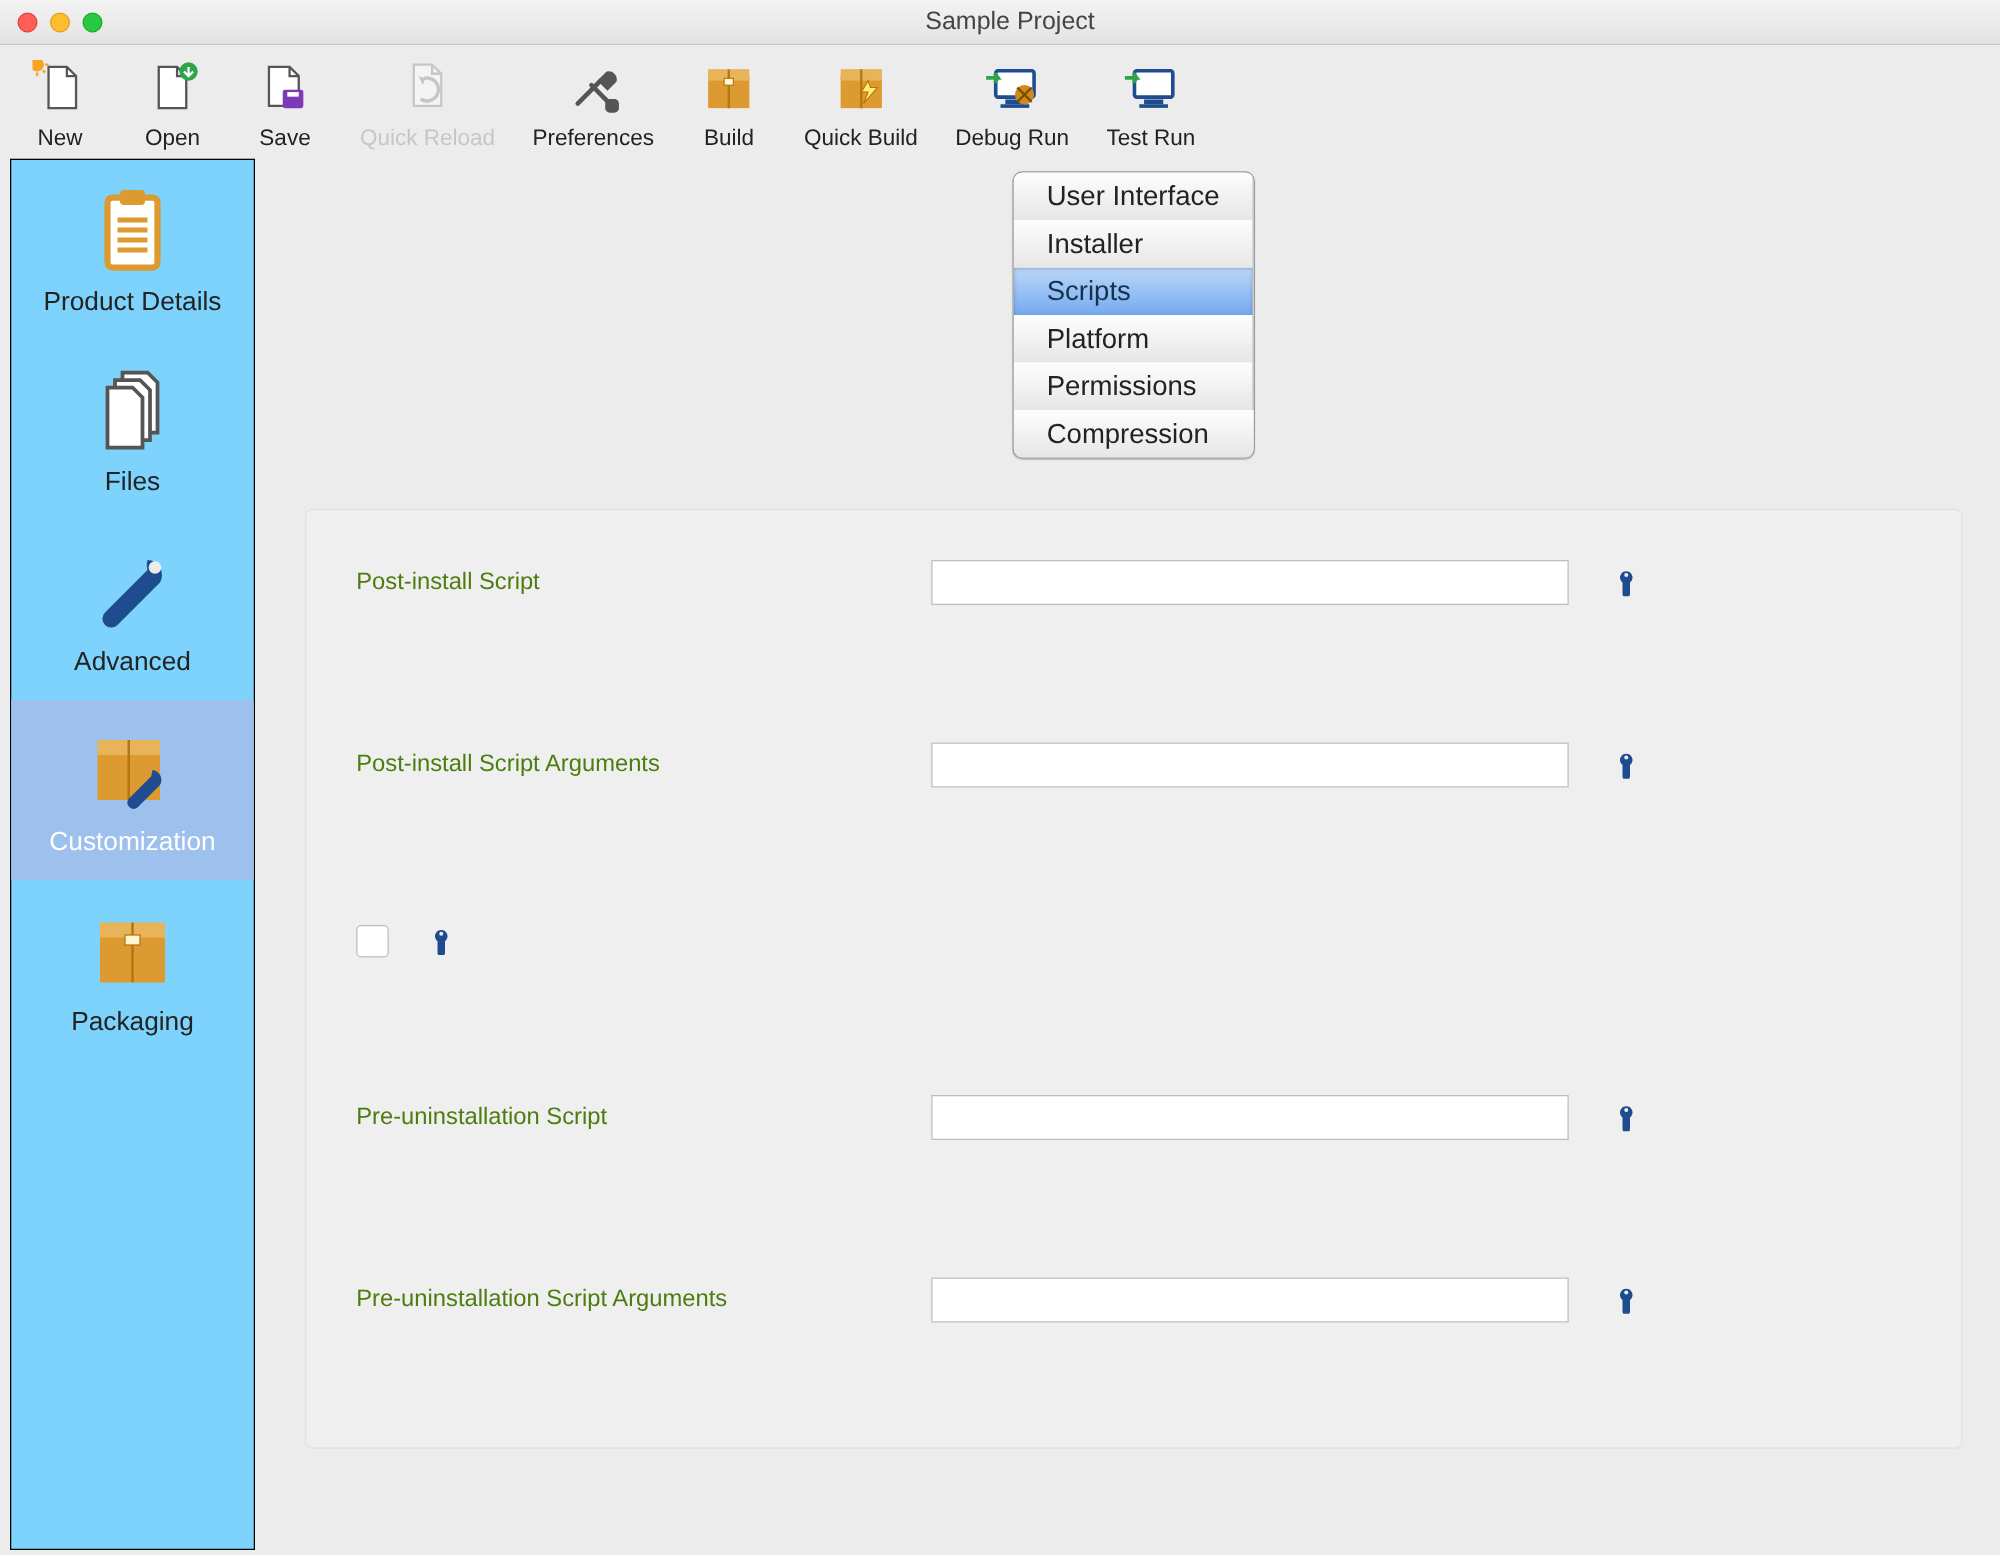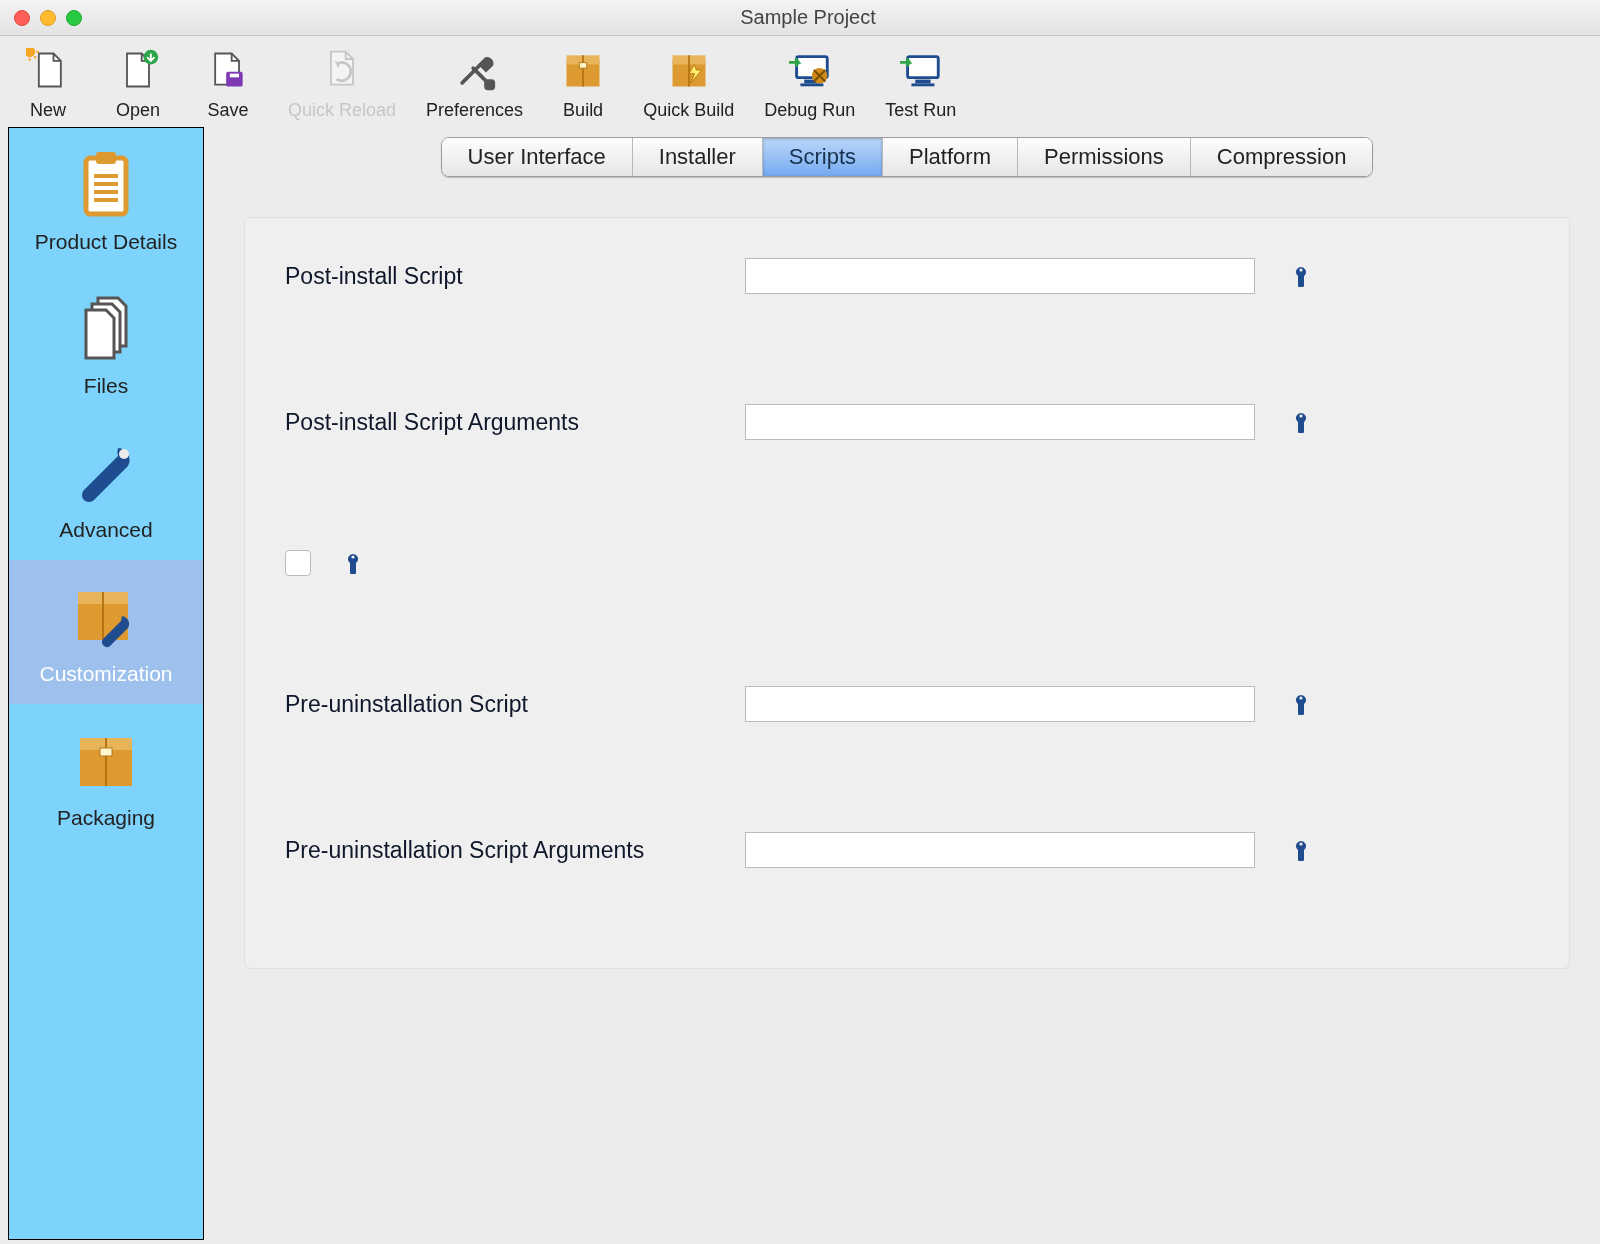--- a/index.html
+++ b/index.html
@@ -109,20 +109,21 @@
     justify-content:center;
     margin-bottom: 40px;
   }
   .seg {
     display: flex;
     border: 1px solid #9b9b9b;
     border-radius: 8px;
     overflow: hidden;
     background: linear-gradient(#fdfdfd, #e8e8e8);
     box-shadow: 0 1px 1px rgba(0,0,0,.2);
+    flex-direction: column;
   }
   .seg-btn {
     padding: 6px 26px;
     font-size: 22px;
     color: #222;
     border-right: 1px solid #b8b8b8;
     cursor: pointer;
     background: linear-gradient(#fdfdfd, #e6e6e6);
   }
   .seg-btn:last-child { border-right: none; }
@@ -140,22 +141,22 @@
     padding: 40px 40px 60px 40px;
   }
   .form-row {
     display: flex;
     align-items: center;
     margin-bottom: 110px;
   }
   .form-row:last-child { margin-bottom: 40px; }
   .form-label {
     flex: 0 0 460px;
-    font-size: 23px;
-    color: #0f172a;
+    font-size: 19px;
+    color: #4d7c0f;
   }
   .form-input {
     flex: 0 0 510px;
     height: 36px;
     border: 1px solid #bcbcbc;
     background: #fff;
     font-size: 18px;
     padding: 2px 6px;
   }
   .form-checkbox {

